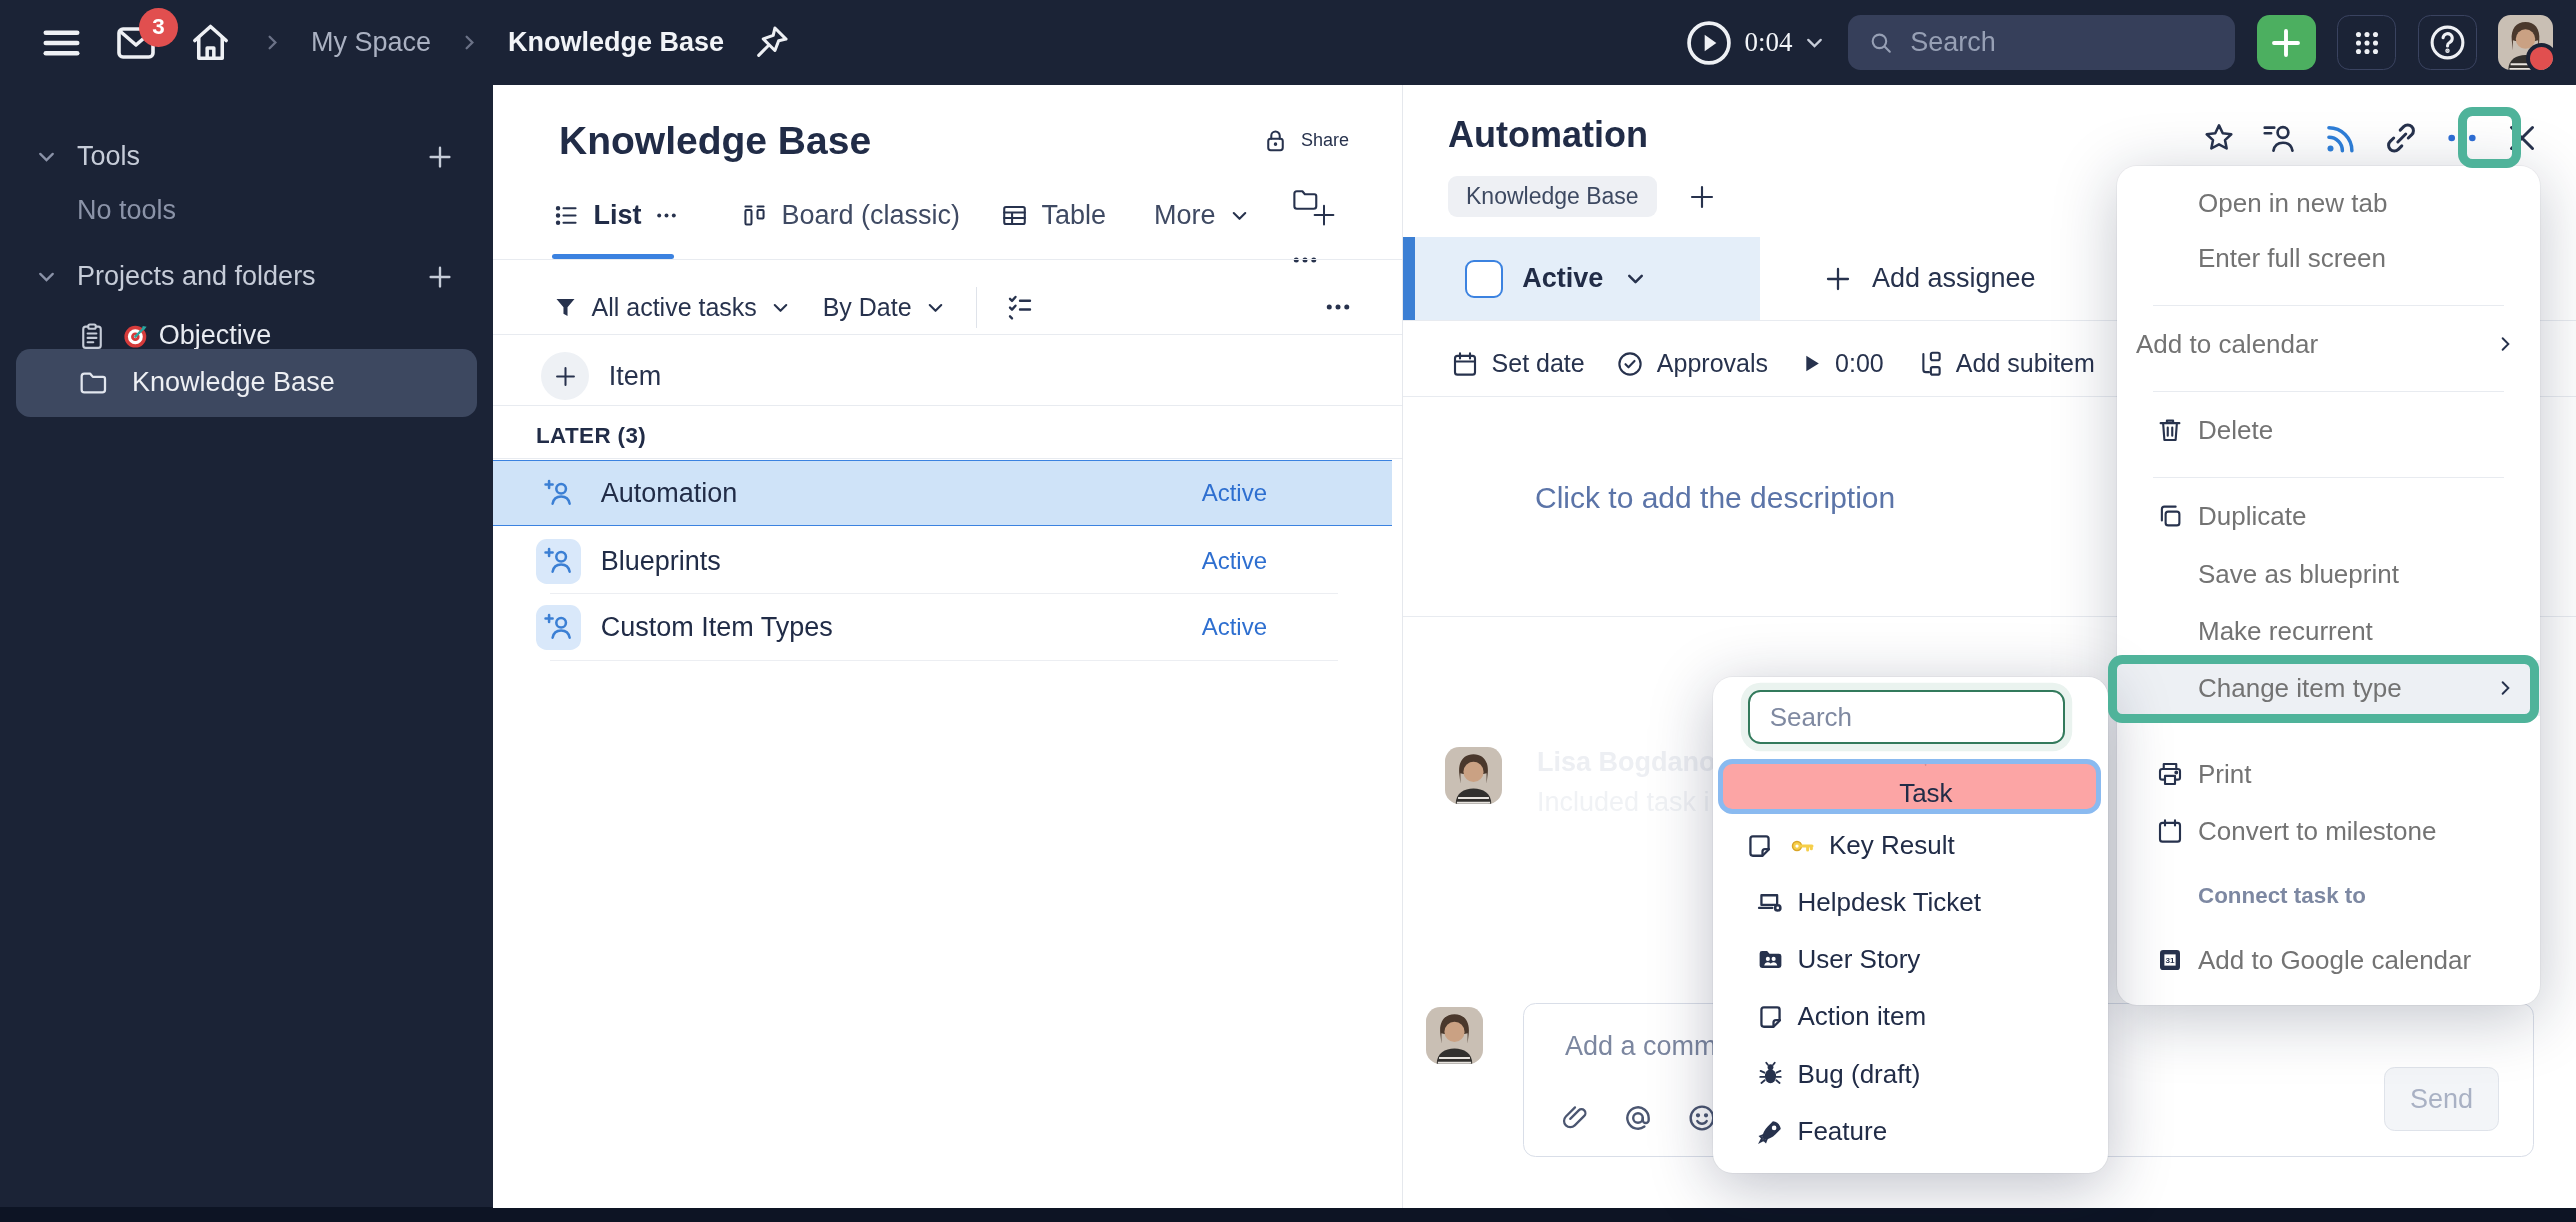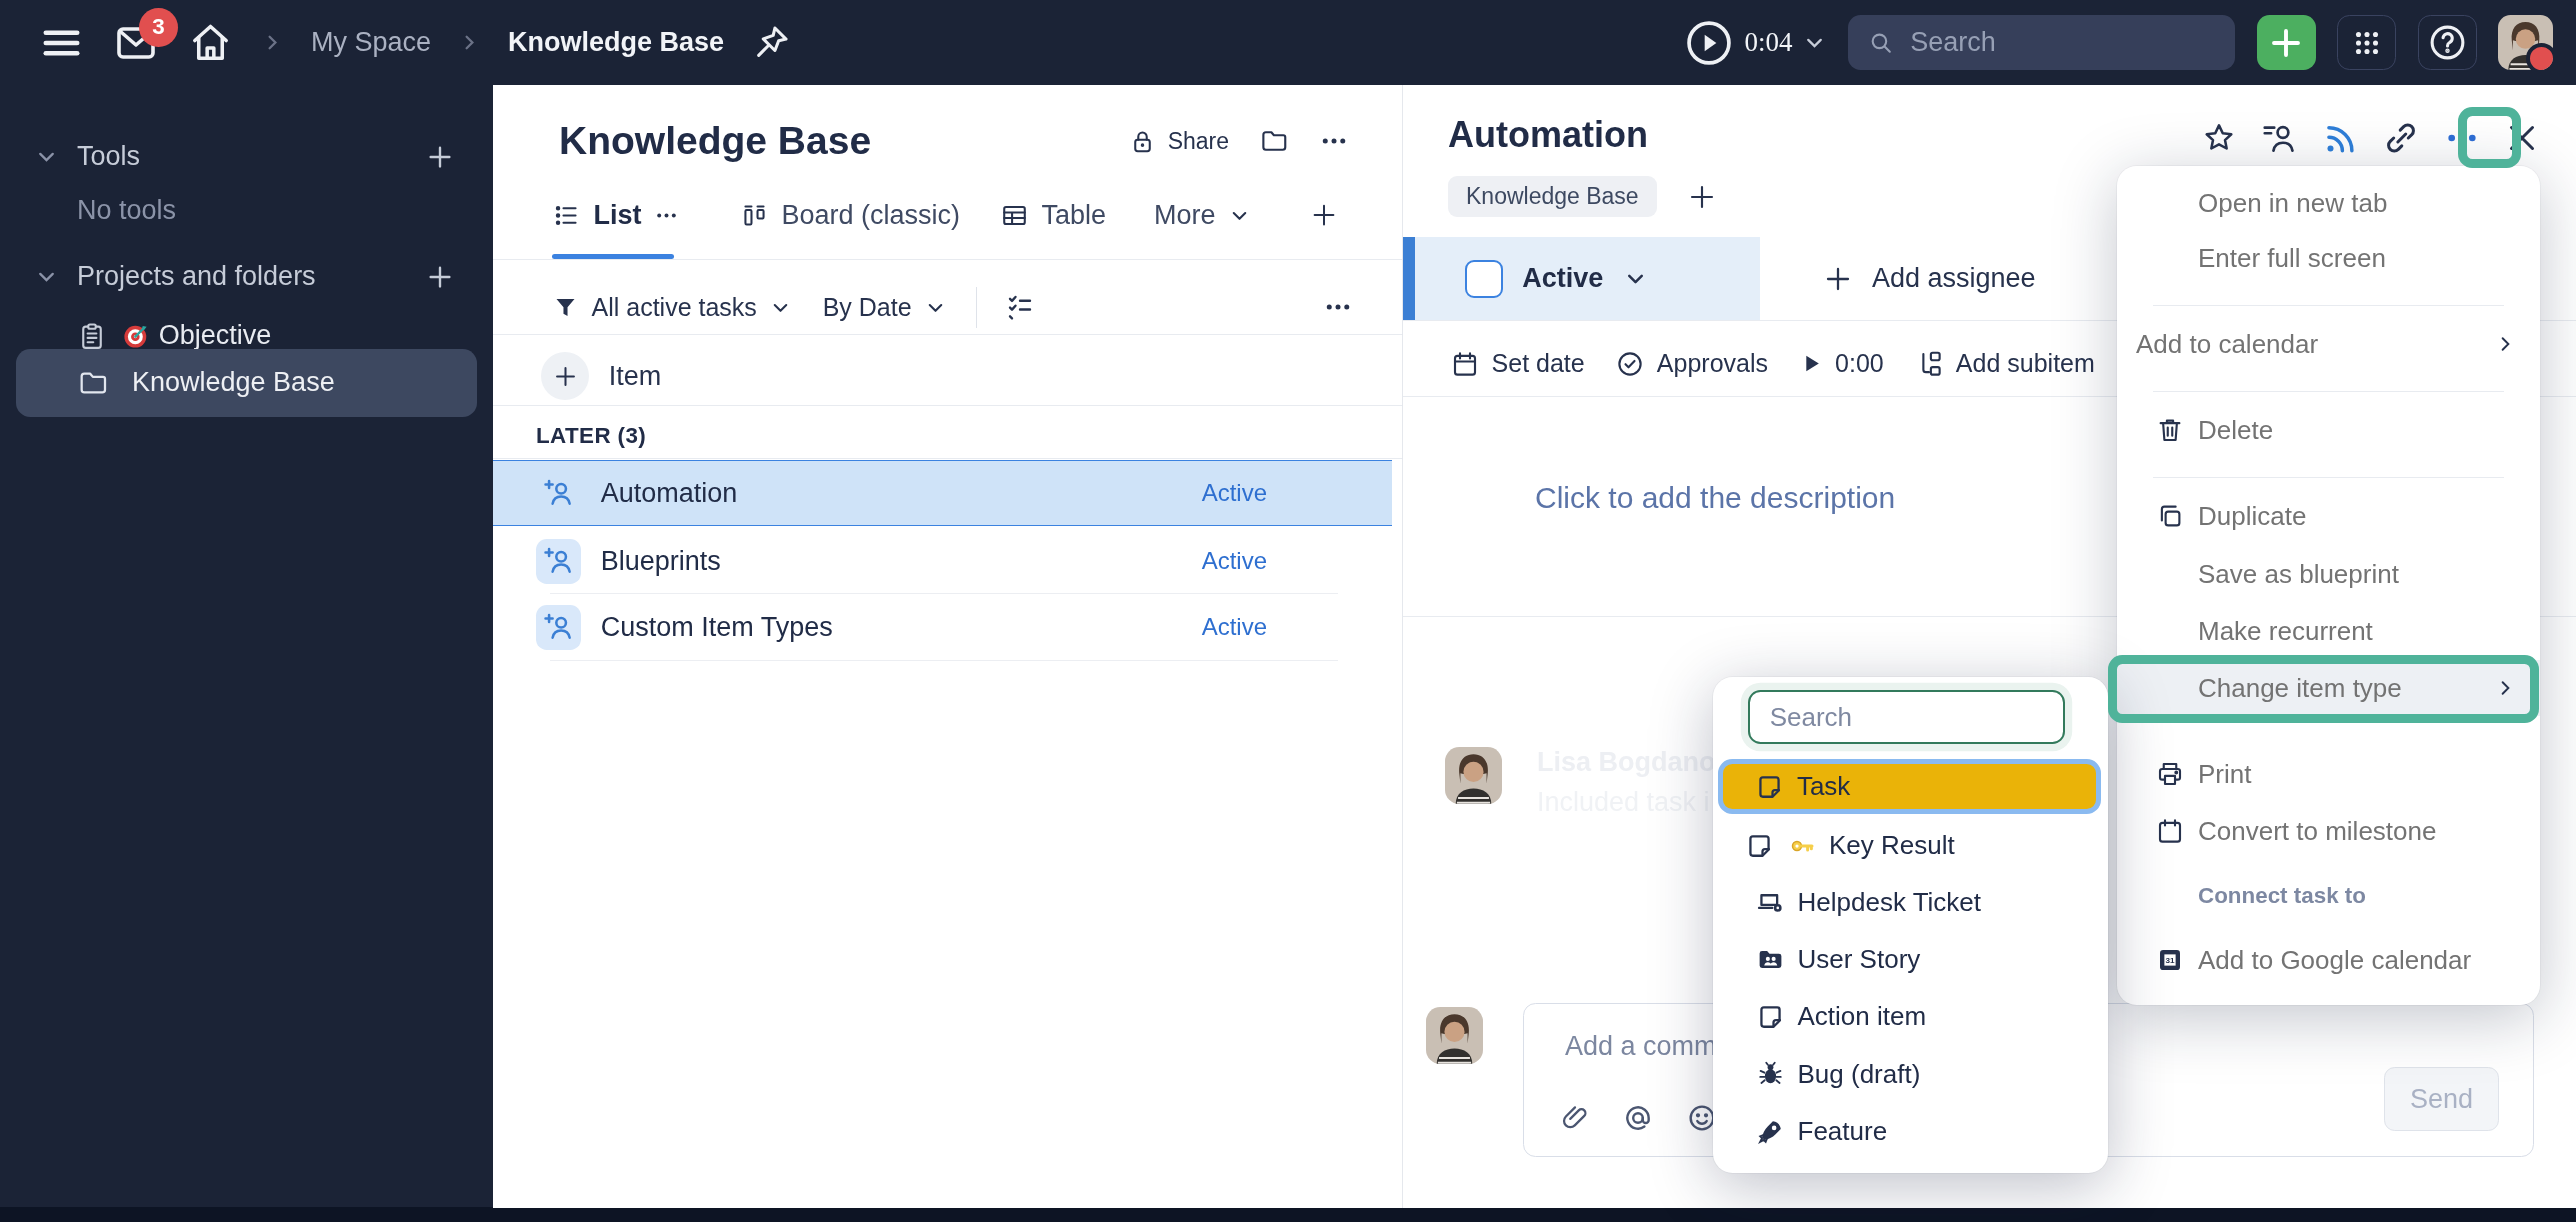--- a/index.html
+++ b/index.html
@@ -41,21 +41,21 @@
   .sb-selected{position:absolute;left:16px;right:16px;top:264px;height:68px;background:#3d4860;
                border-radius:14.3px;}
 
   
   .list-panel{left:493px;top:85px;width:910px;height:1123px;background:#fff;}
   .detail-panel{left:1403px;top:85px;width:1173px;height:1123px;background:#fff;
                 box-shadow:-0.9px 0 0 #e3e6eb;}
 
   .lp-title{position:absolute;left:66px;top:34px;font-size:39px;font-weight:700;color:#212c47;}
   .lp-headicons{position:absolute;right:54px;top:41px;display:flex;align-items:center;gap:30px;
-                font-size:23px;color:#27324d;}
+                font-size:18px;color:#27324d;flex-direction:column;}
   .tab{position:absolute;top:115px;display:flex;align-items:center;gap:12.5px;font-size:27px;color:#3f4a63;}
   .tab.active{color:#212c47;font-weight:700;}
   .tab-underline{position:absolute;left:59px;top:169px;width:122px;height:5.4px;border-radius:2.7px;background:#3b82e0;}
   .lp-border{position:absolute;left:0;width:100%;height:0.9px;background:#e8ebf0;}
   .filterbar{position:absolute;left:59px;right:50px;top:195px;height:54px;display:flex;
              align-items:center;gap:16px;font-size:25px;color:#27324d;}
   .vdiv{width:0.9px;height:41px;background:#dfe3ea;margin:0 12.5px;}
   .additem{position:absolute;left:48px;top:264px;height:54px;display:flex;align-items:center;gap:19.7px;font-size:27px;color:#27324d;}
   .pluscircle{width:48px;height:48px;border-radius:50%;background:#eef1f5;display:flex;align-items:center;justify-content:center;}
   .grouplabel{position:absolute;left:43px;top:338px;font-size:22.4px;font-weight:700;color:#212c47;letter-spacing:0.4px;}
@@ -112,21 +112,21 @@
   .submenu{left:1713px;top:677px;width:395px;height:496px;background:#fff;border-radius:19.7px;
            box-shadow:0 12.5px 63px rgba(20,30,60,.28),0 0 0 0.9px rgba(20,30,60,.04);z-index:11;}
   .sm-search{position:absolute;left:35px;top:13.4px;width:317px;height:54px;border:2.7px solid #337a5c;
              border-radius:12.5px;box-sizing:border-box;box-shadow:0 0 0 7.2px #eaf3ef;background:#fff;
              display:flex;align-items:center;}
   .sm-search input{border:none;outline:none;background:transparent;font-size:26px;color:#27324d;
                    padding:0 19.7px;width:100%;font-family:"Liberation Sans",sans-serif;}
   .sm-search input::placeholder{color:#7f89a1;}
   .sm-item{position:absolute;left:0;width:100%;height:57px;display:flex;align-items:center;gap:12.5px;
            padding-left:43px;box-sizing:border-box;font-size:26px;color:#212c47;}
-  .sm-item.first{left:5.4px;width:383px;height:55px;border:5.4px solid #8abaf0;border-radius:14.3px;background:#eab308;padding-left:32px;}
+  .sm-item.first{left:5.4px;width:383px;height:55px;border:5.4px solid #8abaf0;border-radius:14.3px;background:#fca5a5;padding-left:32px;flex-direction:column;}
 
   
   .anno{position:absolute;border:9px solid #4FB39A;border-radius:14.3px;z-index:20;box-sizing:border-box;}
 
   .bottomstrip{position:absolute;left:0;top:1208px;width:2576px;height:14.3px;background:#0d1424;}
 </style>
 </head>
 <body>
 
 <div id="app">

